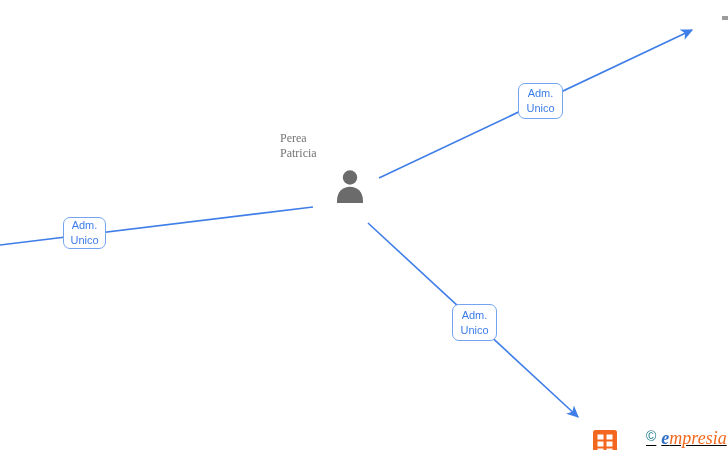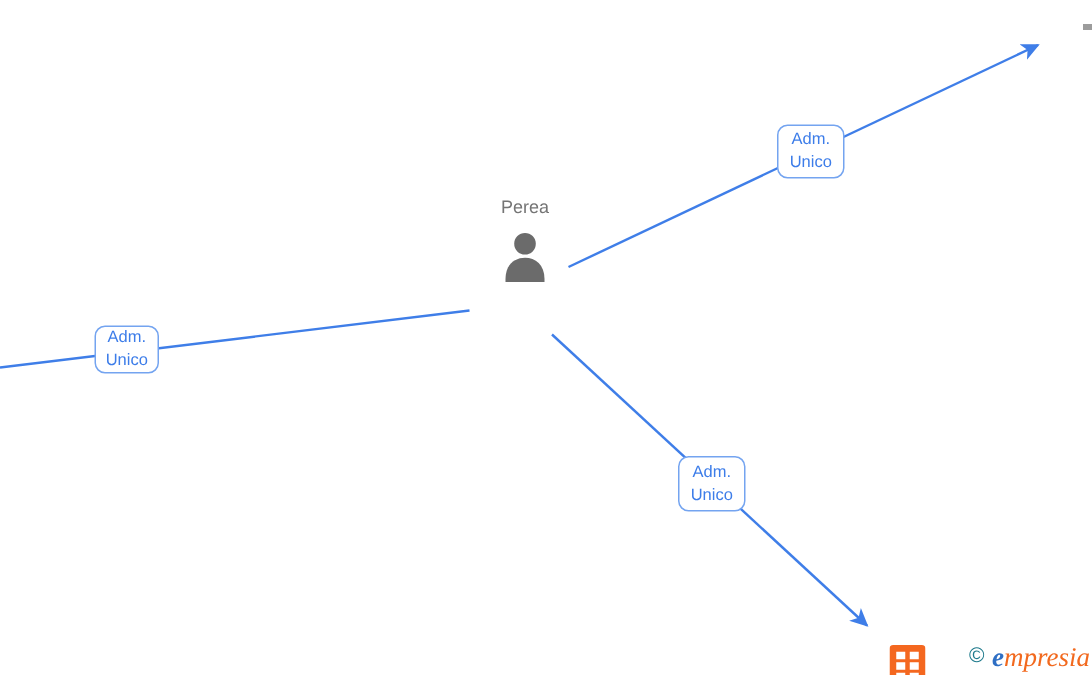--- a/index.html
+++ b/index.html
@@ -39,22 +39,22 @@
   }
   #edge-label-top    { left: 518px; top: 83px;  width: 45px; height: 36px; }
   #edge-label-left   { left: 63px;  top: 217px; width: 43px; height: 32px; }
   #edge-label-bottom { left: 452px; top: 304px; width: 45px; height: 37px; }
 
   #person-node {
     position: absolute;
     left: 280px;
     top: 131px;
     width: 140px;
-    text-align: center;
     cursor: pointer;
+    font-family: Liberation Serif, serif;
   }
   #person-name {
     color: #757575;
     font-size: 12px;
     line-height: 15px;
     white-space: nowrap;
   }
   #person-icon {
     display: block;
     margin: 9px auto 0 auto;
@@ -79,20 +79,21 @@
   #brand-building-icon {
     position: absolute;
     left: 1px;
     top: 2px;
   }
   #brand-text {
     position: absolute;
     left: 54px;
     top: 0px;
     white-space: nowrap;
+    text-decoration: underline;
   }
   #brand-copyright {
     color: #1e7a8c;
     font-size: 14px;
     vertical-align: 3px;
     margin-right: 5px;
   }
   .brand-word {
     font-family: "Liberation Serif", serif;
     font-style: italic;
@@ -128,20 +129,21 @@
   </div>
 
   <div class="edge-label" id="edge-label-bottom">
     <span>Adm.</span>
     <span>Unico</span>
   </div>
 
   <div id="person-node">
     <div id="person-name">
       <div>Perea</div>
+      <div>Patricia</div>
     </div>
     <svg id="person-icon" width="28" height="33" viewBox="0 0 28 33" xmlns="http://www.w3.org/2000/svg">
       <circle cx="14" cy="7.5" r="7.2" fill="#6b6b6b"></circle>
       <path d="M1,31 C1,21.5 7,16.8 14,16.8 C21,16.8 27,21.5 27,31 L27,33 L1,33 Z" fill="#6b6b6b"></path>
     </svg>
   </div>
 
   <div id="partial-node-fragment"></div>
 
   <div id="watermark">

